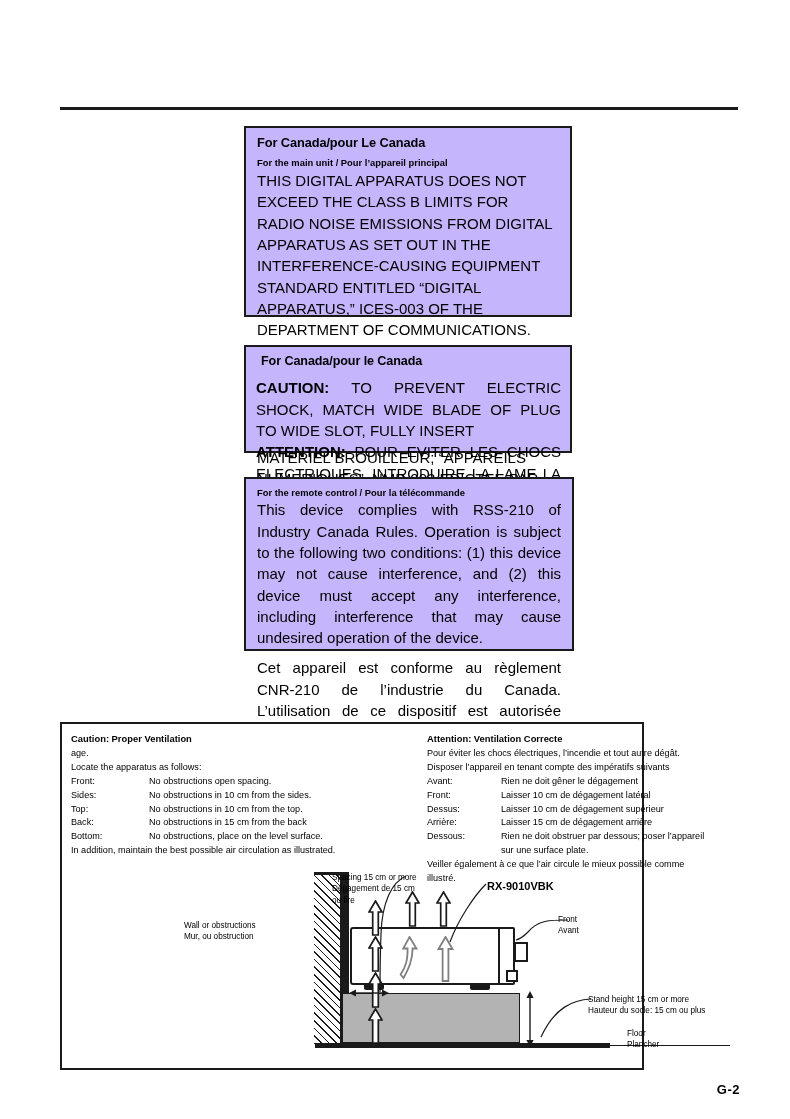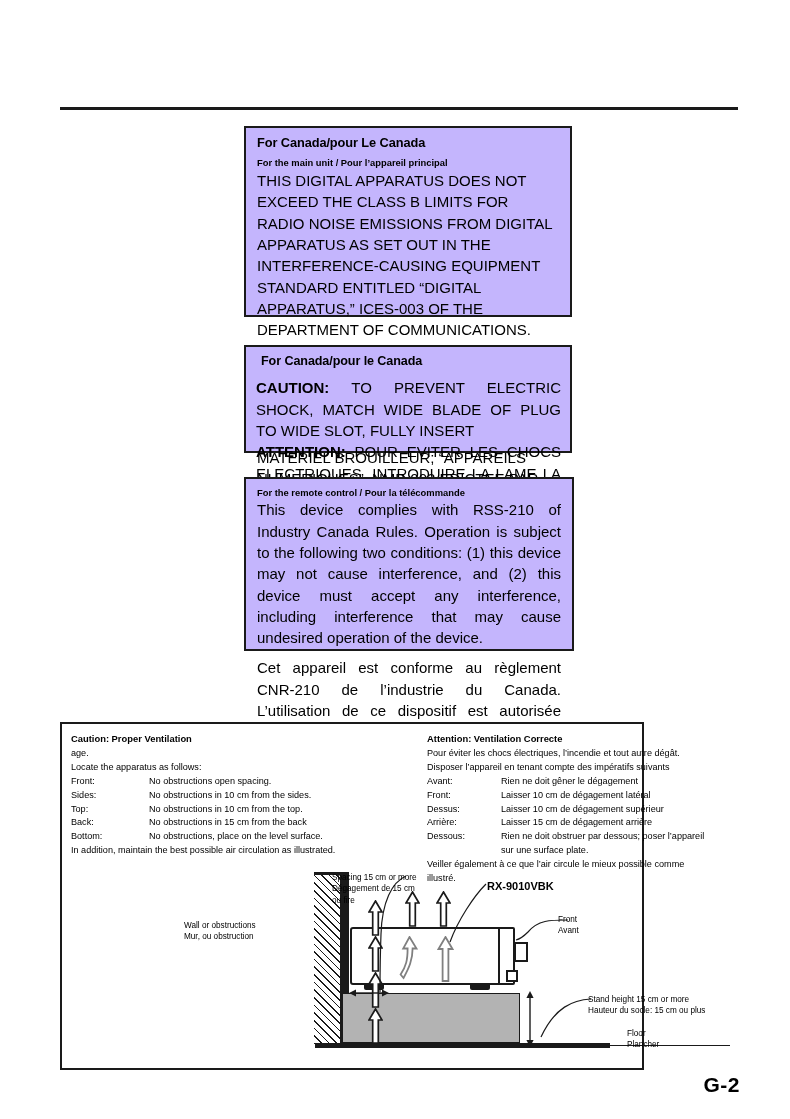--- a/index.html
+++ b/index.html
@@ -188,21 +188,21 @@
 
   
   .dim-h { position: absolute; }
   .dim-v { position: absolute; }
 
   
   .page-number {
     position: absolute;
     right: 50px;
     bottom: 22px;
-    font-size: 21px;
+    font-size: 13px;
     font-weight: bold;
     letter-spacing: 0.5px;
   }
 </style>
 </head>
 <body>
 
 <div class="page">
 
   <div class="top-rule"></div>

